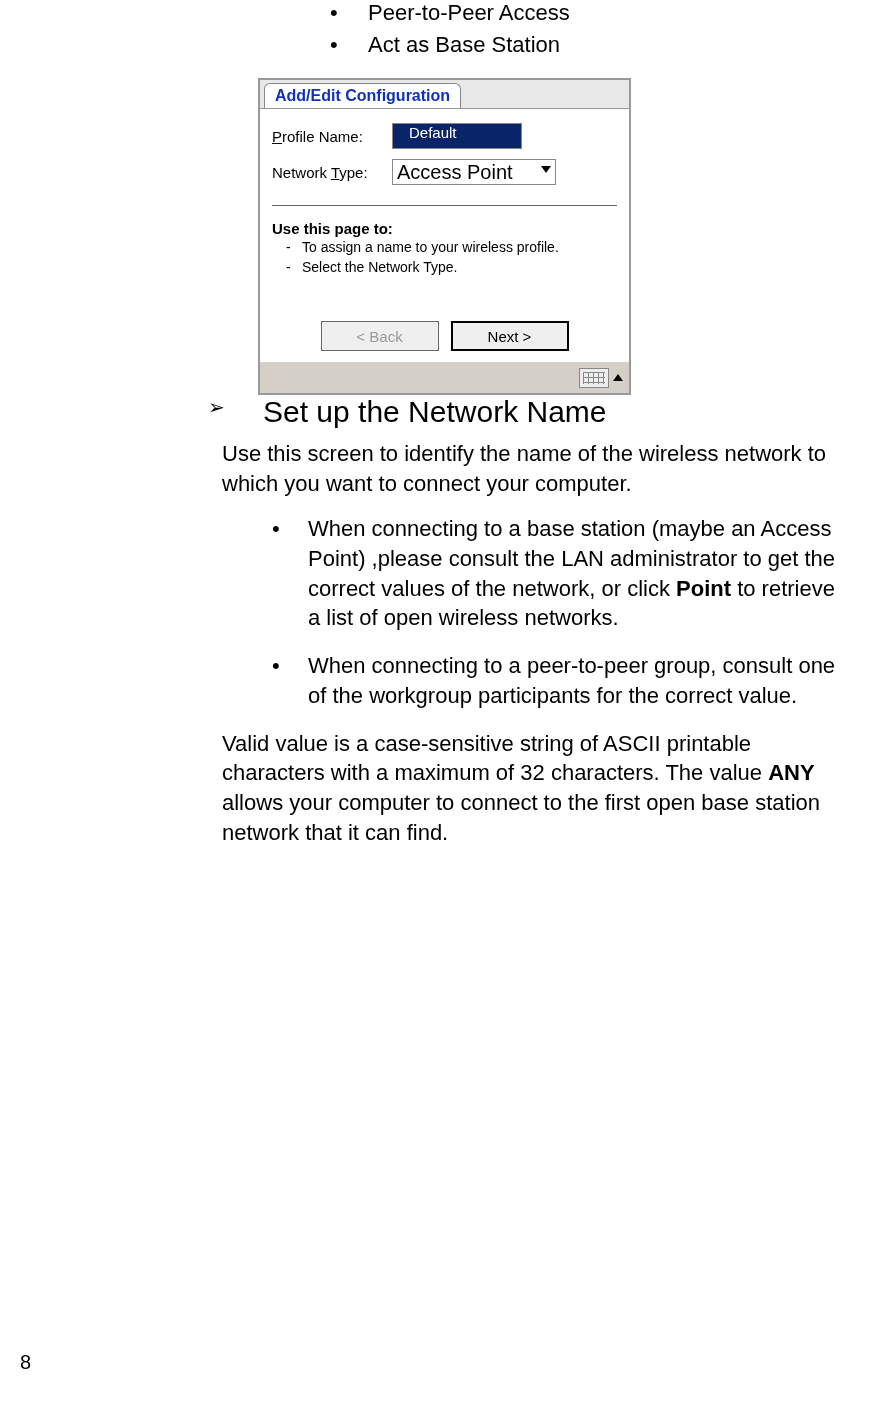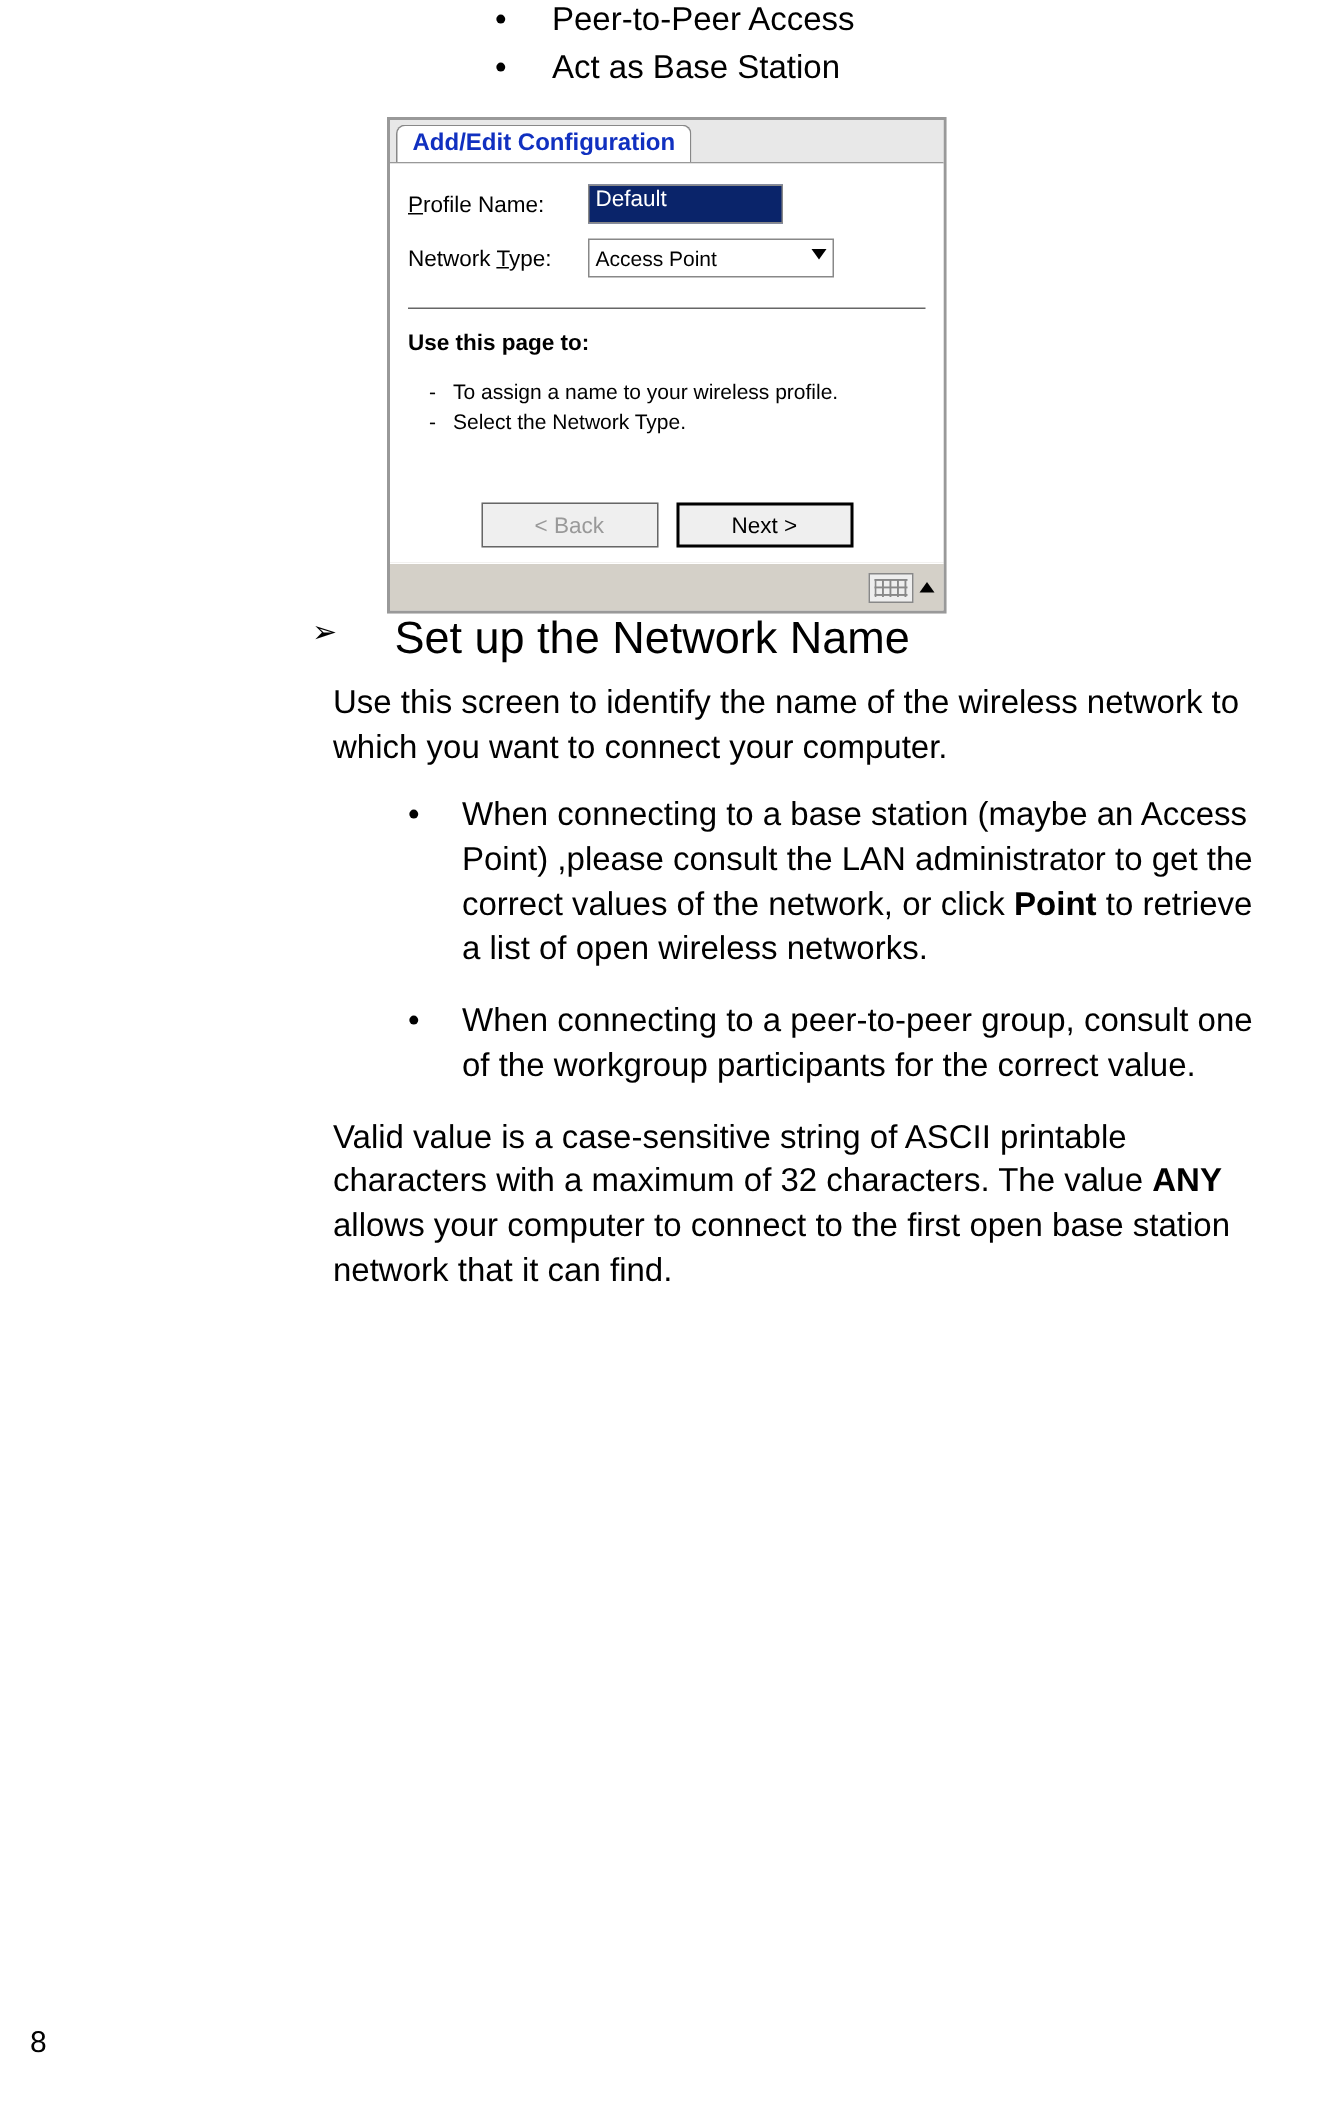--- a/index.html
+++ b/index.html
@@ -73,45 +73,45 @@
       font-family: Tahoma, sans-serif;
       font-size: 15px;
     }
     .row { display: flex; align-items: center; margin-bottom: 10px; }
     .row .lbl { width: 120px; }
     .row .lbl u { text-decoration: underline; }
     .txtinput {
       border: 1px solid #888;
       background: #fff;
       height: 26px;
-      padding: 0 4px;
+      padding: 0 16px;
       font-family: Tahoma, sans-serif;
       font-size: 15px;
       width: 130px;
     }
     .txtinput.sel { background: #0a246a; color: #fff; }
     .combo {
       border: 1px solid #888;
       height: 26px;
       width: 164px;
       display: flex; align-items: center;
       padding-left: 4px;
       background: #fff;
       position: relative;
-      font-size: 14px;
+      font-size: 20px;
     }
     .combo .arrow {
       position: absolute; right: 4px; top: 6px;
       width: 0; height: 0;
       border-left: 5px solid transparent;
       border-right: 5px solid transparent;
       border-top: 7px solid #000;
     }
     .hr { border-top: 1px solid #666; margin: 20px 0 14px 0; }
-    .usepage { font-weight: bold; margin-bottom: 16px; }
+    .usepage { font-weight: bold; margin-bottom: 2px; }
     .helplist { font-size: 14px; padding-left: 14px; }
     .helplist .hi { display: flex; margin-bottom: 4px; }
     .helplist .hi .dash { width: 16px; }
     .btnrow {
       display: flex; justify-content: center; gap: 12px;
       margin-top: 46px;
     }
     .wbtn {
       border: 1px solid #666;
       background: #efefef;

